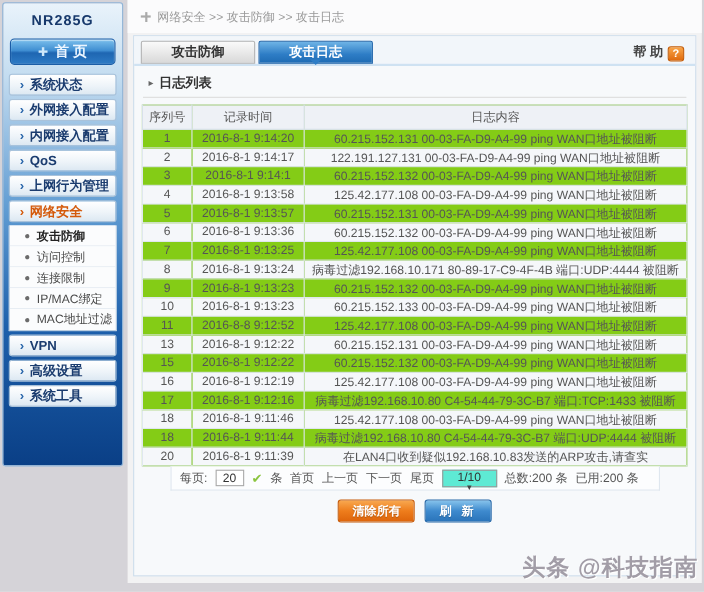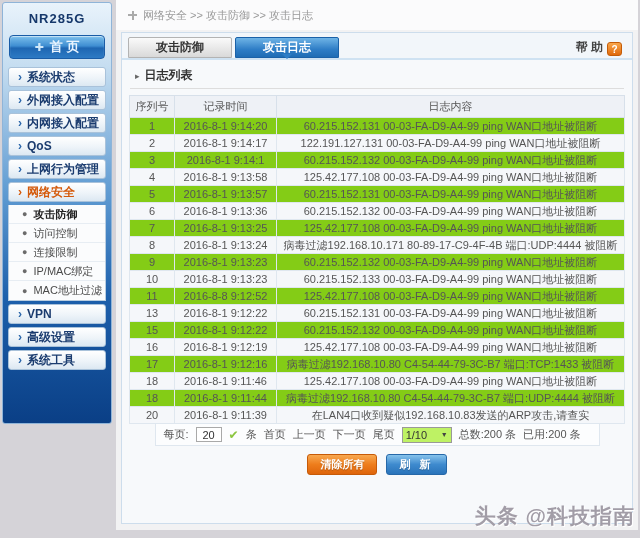--- a/index.html
+++ b/index.html
@@ -79,21 +79,21 @@
   table.log tr:nth-child(even) td { background:#f5f7fa; }
   .col-serial { width:45px; } .col-time { width:102px; }
   
   .pager {
     width:445px; margin:0 auto; height:22px; border:1px solid #dfe7ef; border-top:none;
     display:flex; align-items:center; gap:7px; padding-left:8px; background:#fcfdfe; font-size:11px; color:#555;
   }
   .pp-input { width:26px; height:15px; border:1px solid #a9a9a9; text-align:center; font-size:11px; color:#333; }
   .check { color:#8bc53f; font-size:12px; }
   .pglink { cursor:pointer; color:#555; }
-  .page-select { display:flex; align-items:center; justify-content:space-between; width:50px; height:16px; border:1px solid #999; background:#bef264; padding:0 3px; cursor:pointer; color:#333; }
+  .page-select { display:flex; align-items:center; justify-content:space-between; width:50px; height:16px; border:1px solid #999; background:#5eead4; padding:0 3px; cursor:pointer; color:#333;flex-direction:column; }
   .page-select .dd { font-size:7px; color:#444; }
   
   .btn-row { display:flex; justify-content:center; gap:9px; margin-top:8px; }
   .btn { height:21px; border-radius:3px; color:#fff; font-size:11px; font-weight:bold; cursor:pointer; padding:0 12px; text-shadow:0 1px 1px rgba(0,0,0,.25); }
   .btn-clear { background:linear-gradient(180deg,#f8a850 0%,#ee7d1c 50%,#de650b 100%); border:1px solid #c65a08; }
   .btn-refresh { background:linear-gradient(180deg,#86c3ec 0%,#3e8ace 50%,#2a74ba 100%); border:1px solid #2668a8; letter-spacing:3px; }
   
   .watermark {
     position:absolute; right:5px; bottom:8px; font-size:21px; font-weight:bold;
     color:#a29da7; text-shadow:1px 1px 0 #ffffff; letter-spacing:1px; z-index:5;text-align:center;

